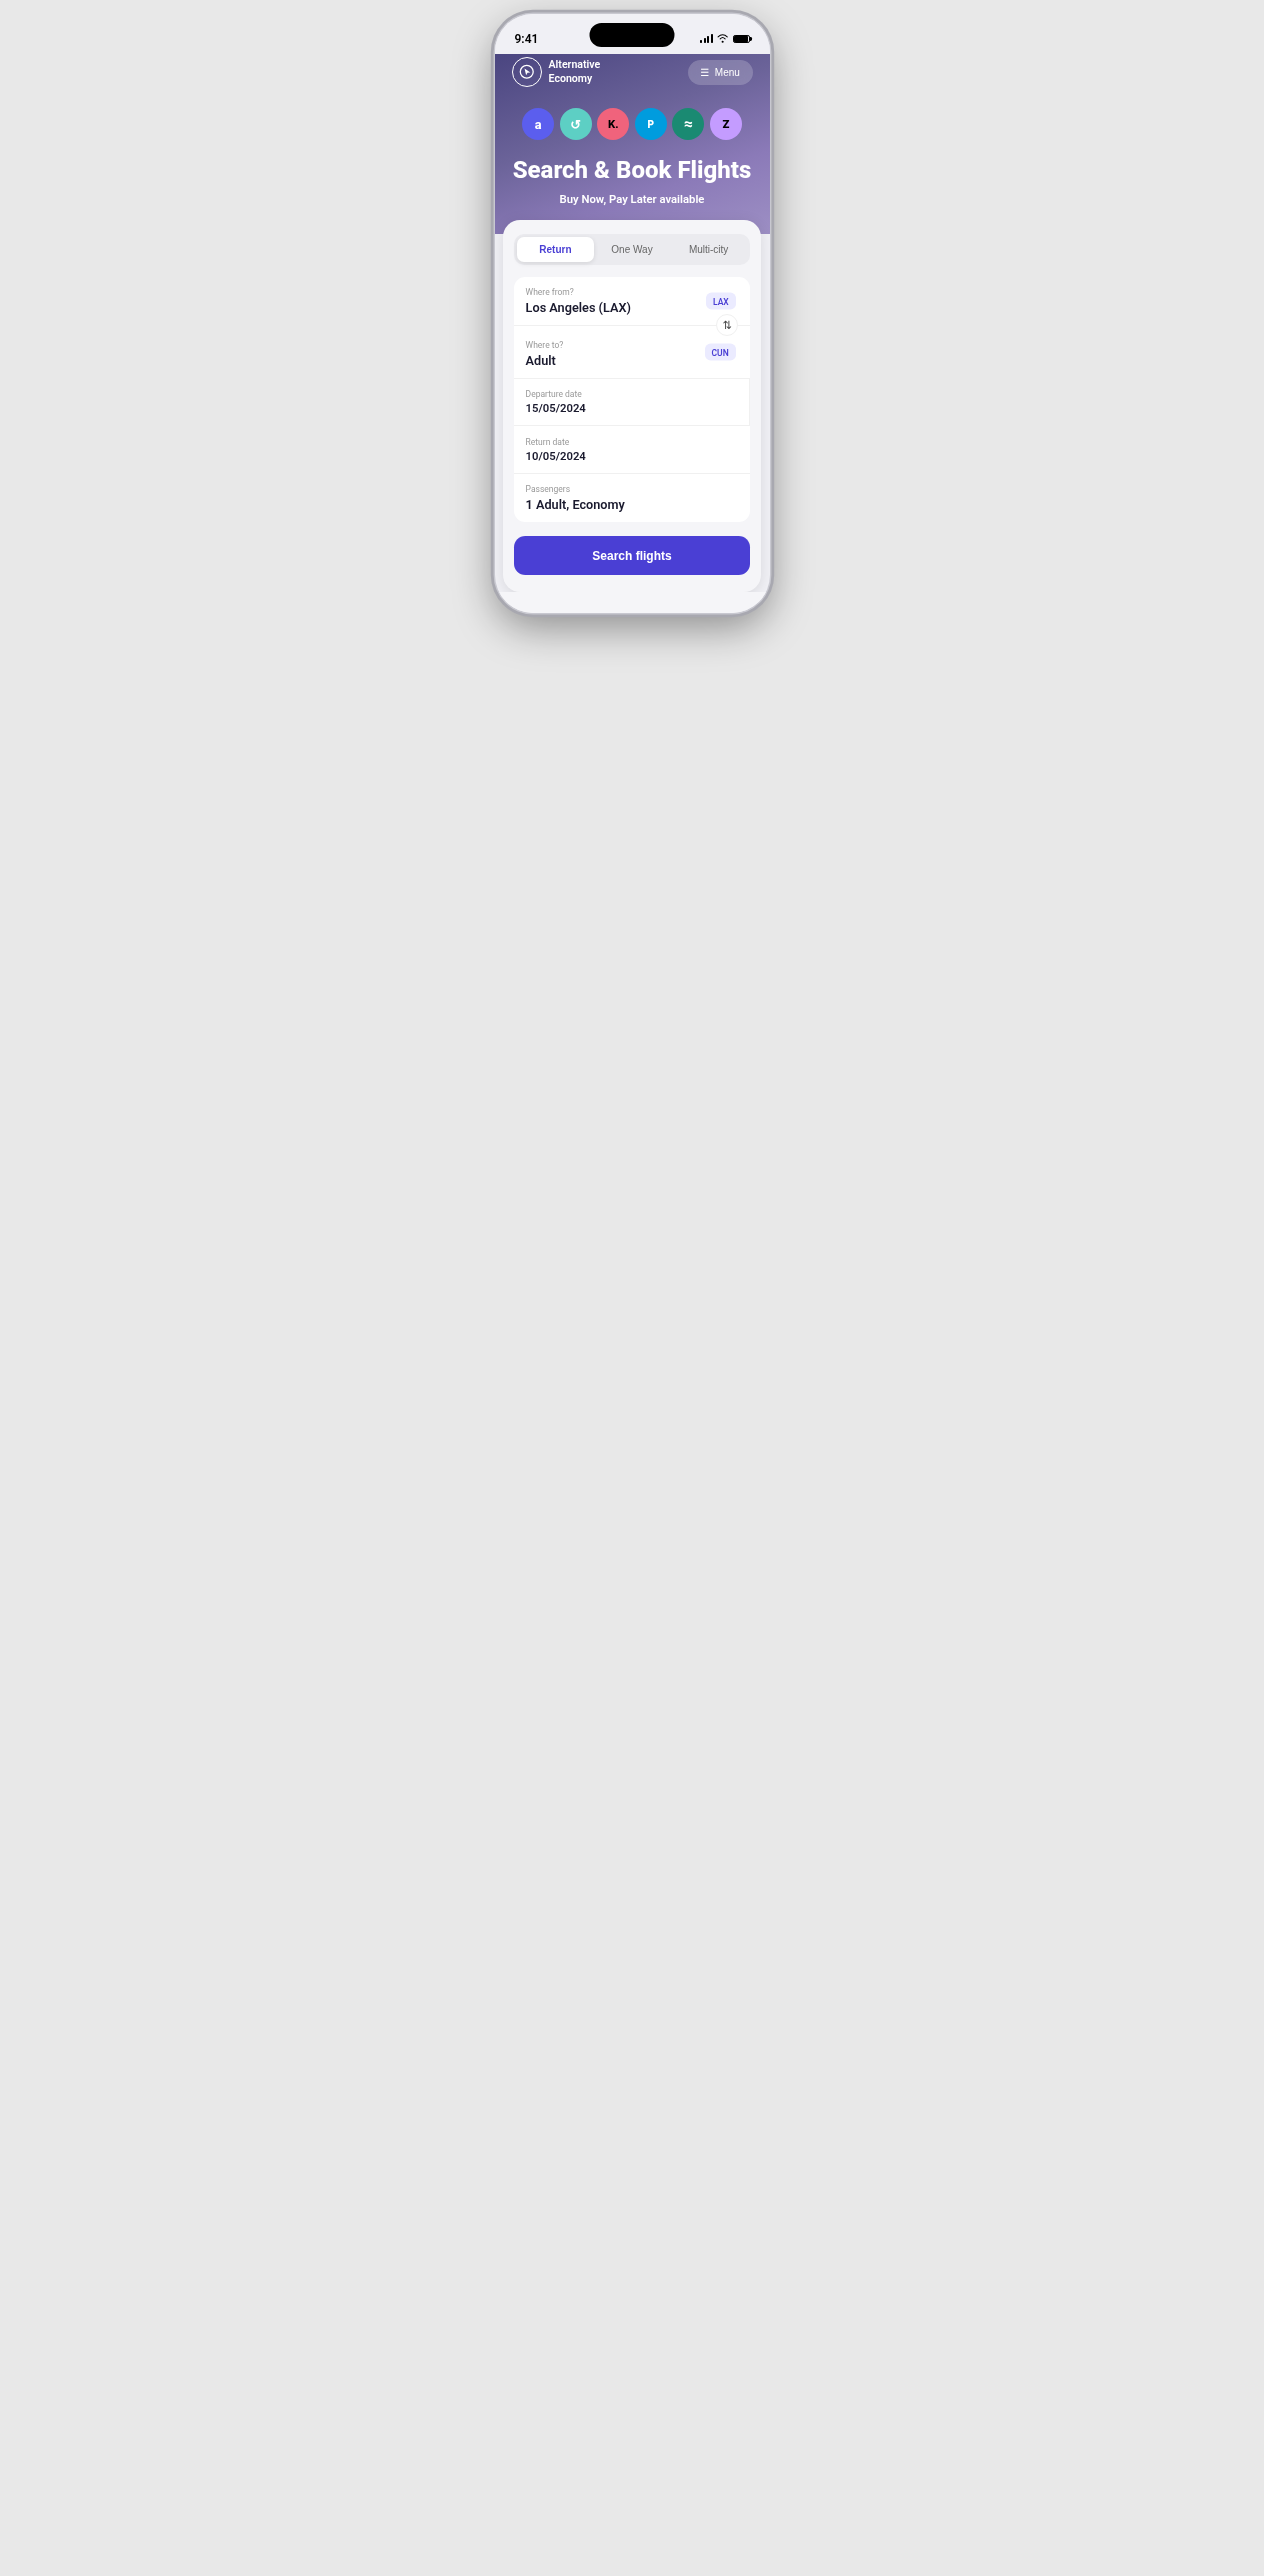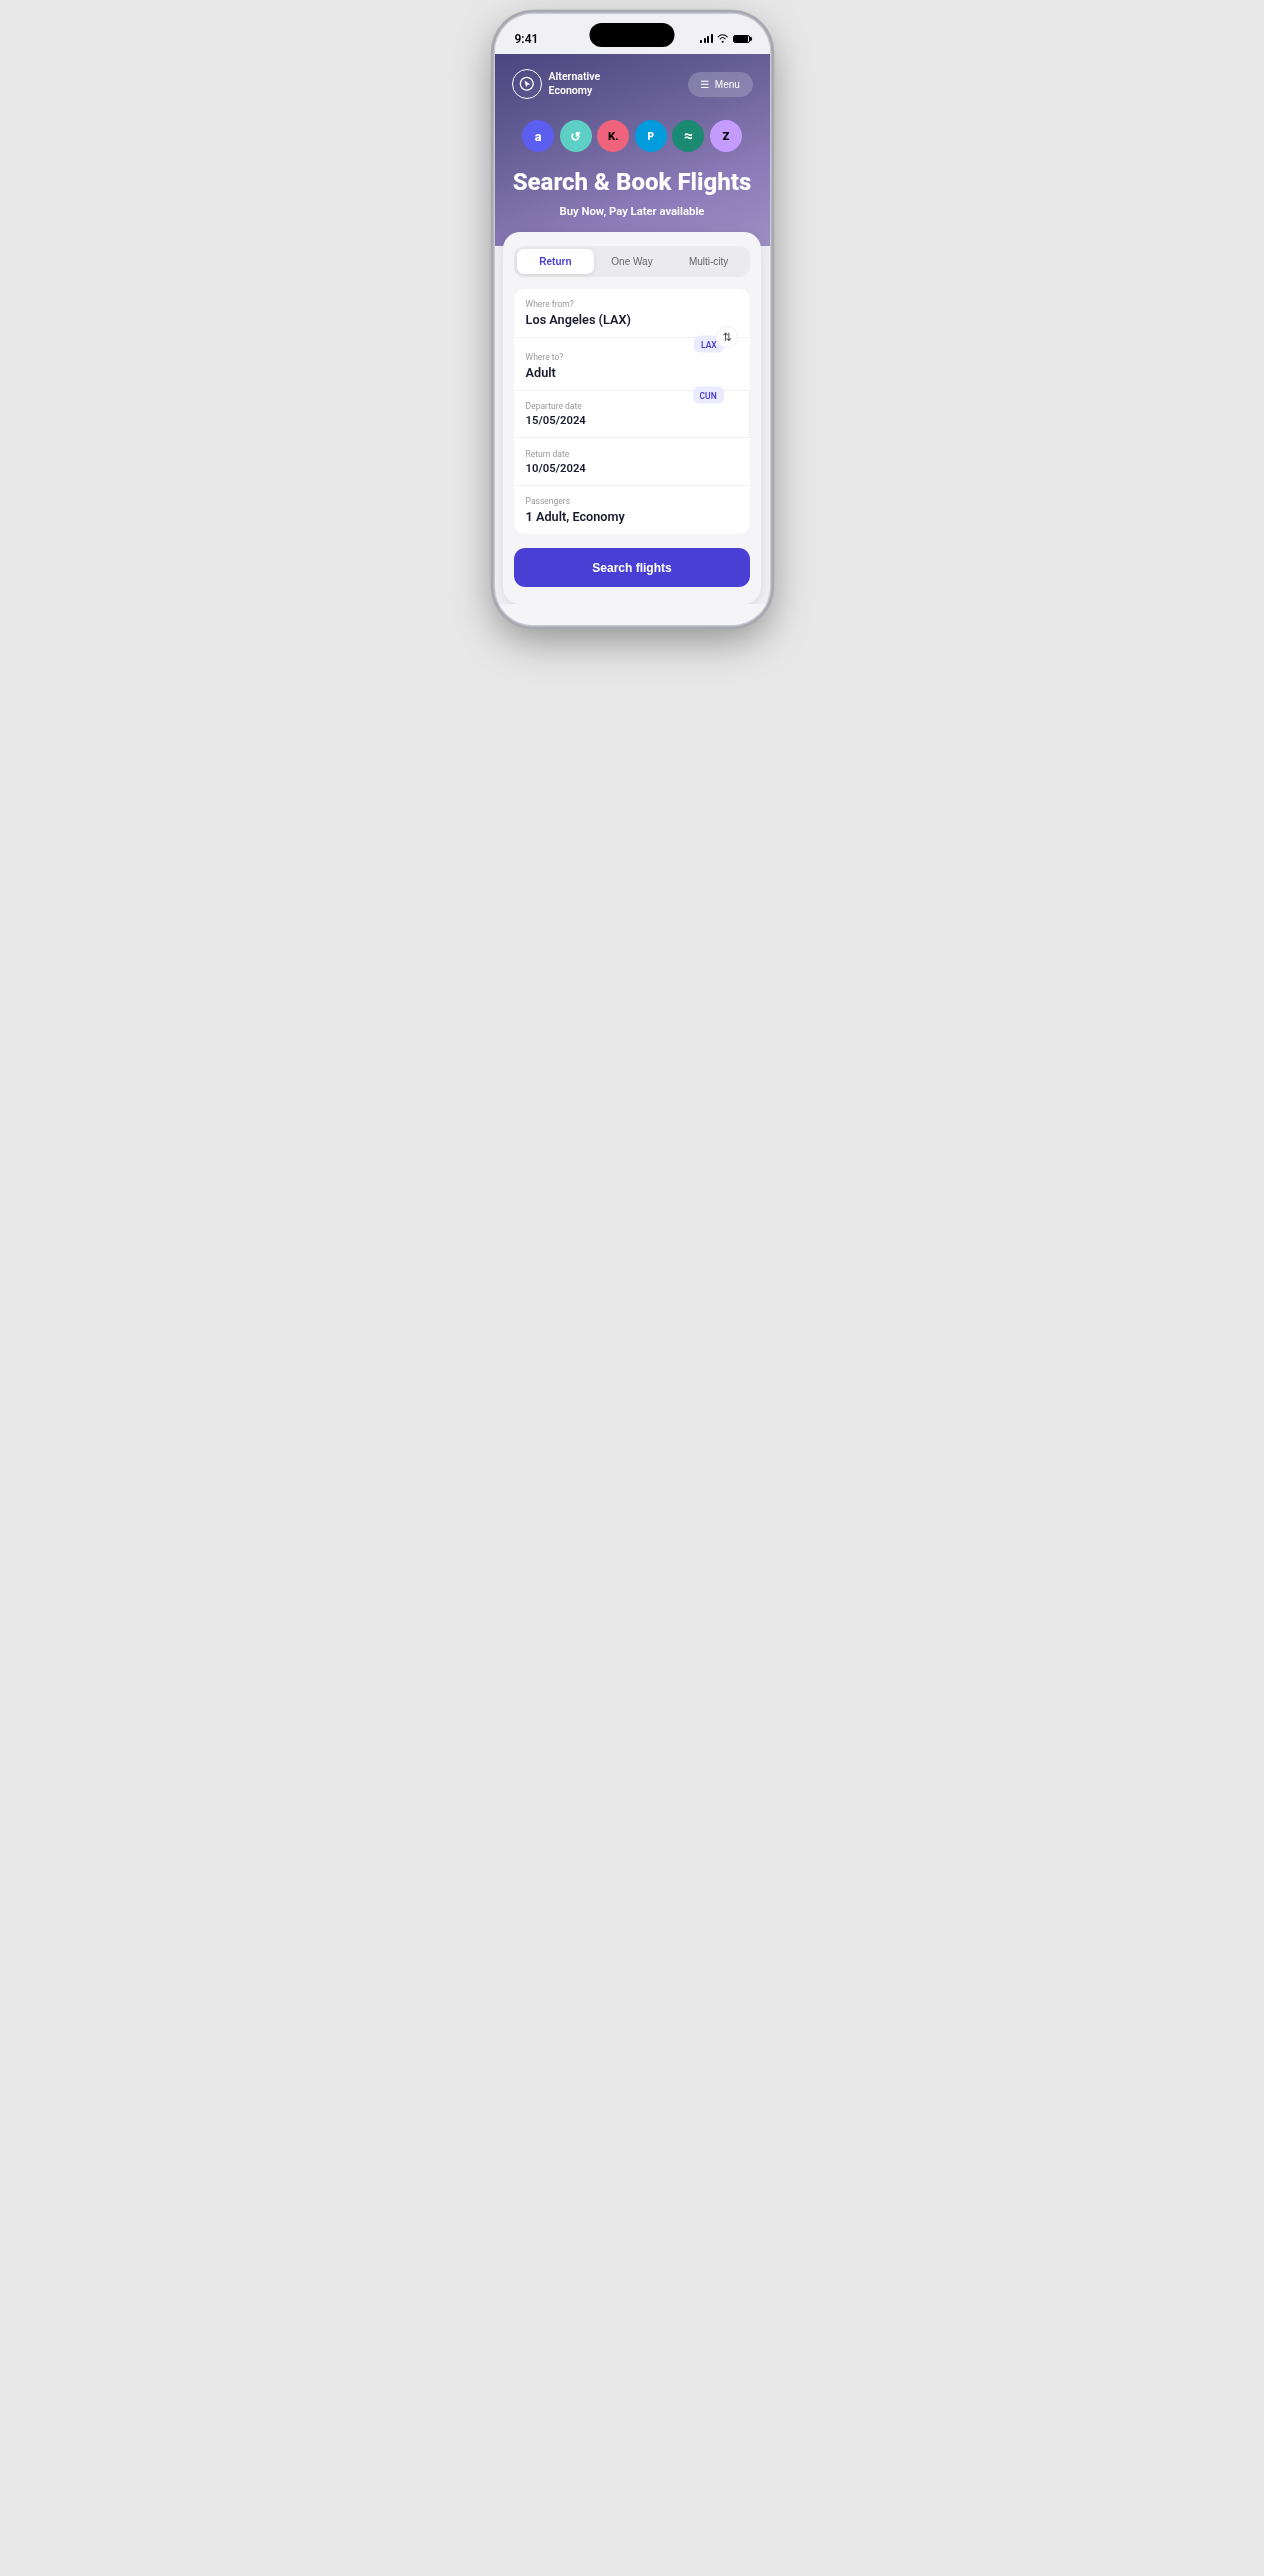--- a/index.html
+++ b/index.html
@@ -111,21 +111,21 @@
     .hero {
       background: linear-gradient(160deg, #4a4580 0%, #6b6399 40%, #8b7ab8 70%, #9d8fc4 100%);
       padding: 0 17px 28px 17px;
       text-align: center;
     }
 
     .nav-bar {
       display: flex;
       justify-content: space-between;
       align-items: center;
-      padding: 15px 0 21px 0;
+      padding: 3px 0 21px 0;
     }
 
     .logo {
       display: flex;
       align-items: center;
       gap: 7px;
     }
 
     .logo-circle {
       width: 30px;
@@ -255,30 +255,29 @@
     }
 
     .field-value {
       font-size: 12.7px;
       font-weight: 600;
       color: #1a1a2e;
     }
 
     .field-badge {
       position: absolute;
-      right: 26px;
+      right: 14px;
       top: 50%;
       transform: translateY(-50%);
       background: #ebebff;
       color: #4a3fd4;
       font-size: 8.5px;
       font-weight: 600;
       padding: 3.5px 7px;
       border-radius: 5.6px;
-      margin-top: 31px;
     }
 
     .swap-btn {
       position: absolute;
       right: 11.3px;
       bottom: -11.3px;
       width: 22.6px;
       height: 22.6px;
       background: #fff;
       border: 1.4px solid #f0f0f0;

